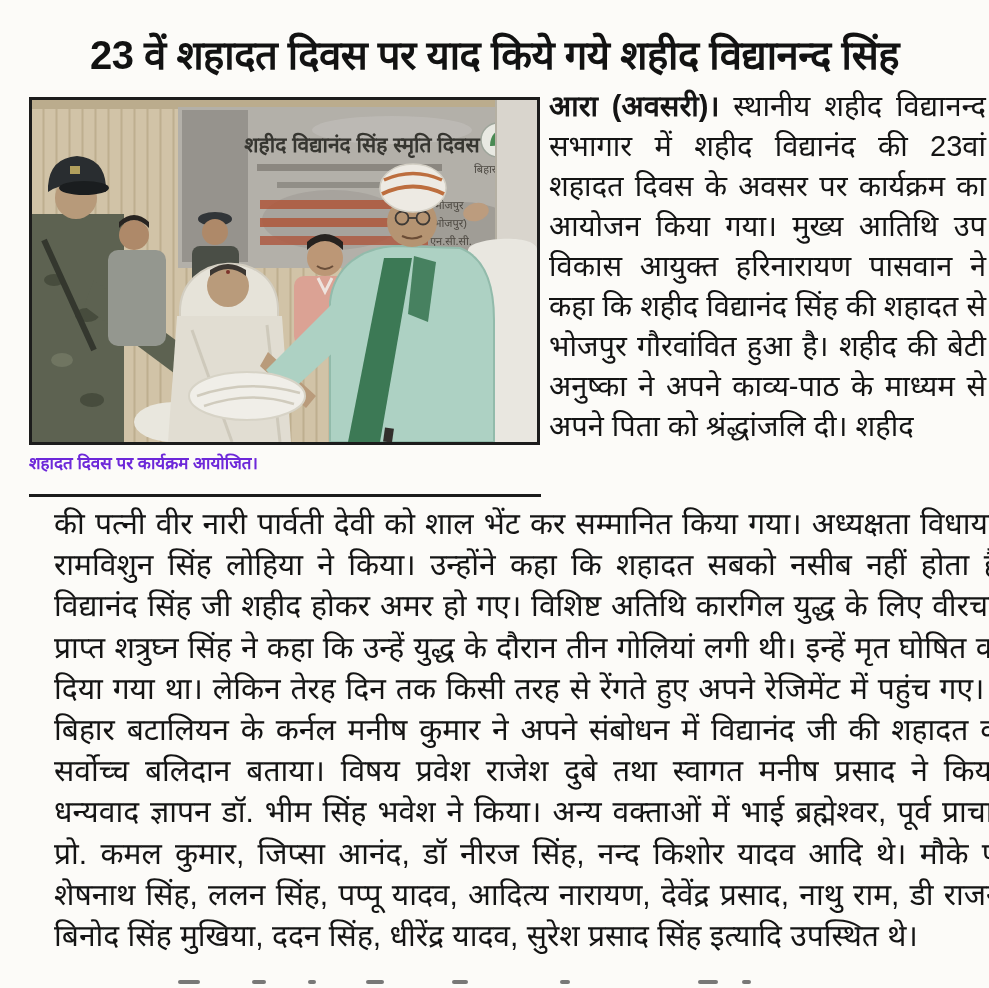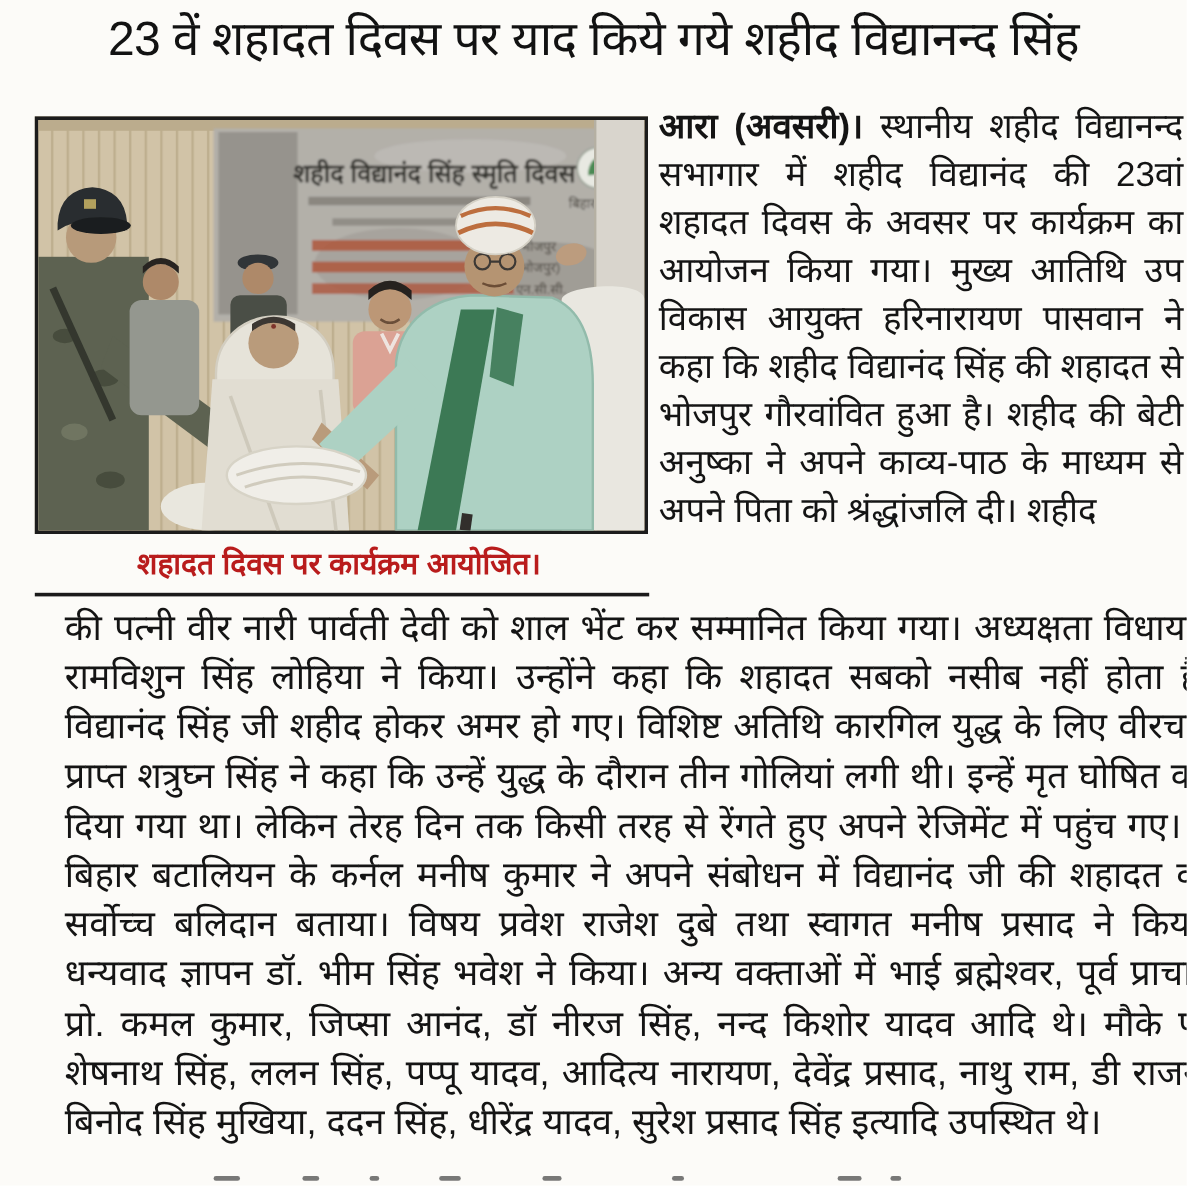--- a/index.html
+++ b/index.html
@@ -8,39 +8,39 @@
     background:#ffffff;
   }
   .sheet{
     position:relative;
     width:989px;height:988px;
     background:#fcfbf8;
     overflow:hidden;
     color:#161616;
   }
   .headline{
-    position:absolute;top:8px;left:14px;width:961px;
+    position:absolute;top:30px;left:14px;width:961px;
     text-align:center;
-    font-size:40px;font-weight:400;line-height:1.25;
+    font-size:40px;font-weight:700;line-height:1.25;
     letter-spacing:-0.5px;color:#121212;
     white-space:nowrap;
   }
   .photo-frame{
     position:absolute;left:29px;top:97px;width:511px;height:348px;
     border:3px solid #1c1c1c;box-sizing:border-box;
     background:#d8c6a2;
   }
   .photo-frame svg{
     display:block;width:100%;height:100%;
     filter:blur(.5px) saturate(.82) contrast(.95);
   }
   .photo-caption{
     position:absolute;left:29px;top:451px;width:511px;box-sizing:border-box;
     padding-right:4px;
-    text-align:center;font-size:25px;font-weight:700;color:#b91c1c;
+    text-align:left;font-size:17px;font-weight:700;color:#6d28d9;
     white-space:nowrap;
   }
   .caption-rule{
     position:absolute;left:29px;top:494px;width:512px;height:3px;
     background:#1b1b1b;
   }
   .lead{
     position:absolute;left:549px;top:86px;width:437px;
     font-size:29px;line-height:40px;text-align:justify;
     color:#141414;

